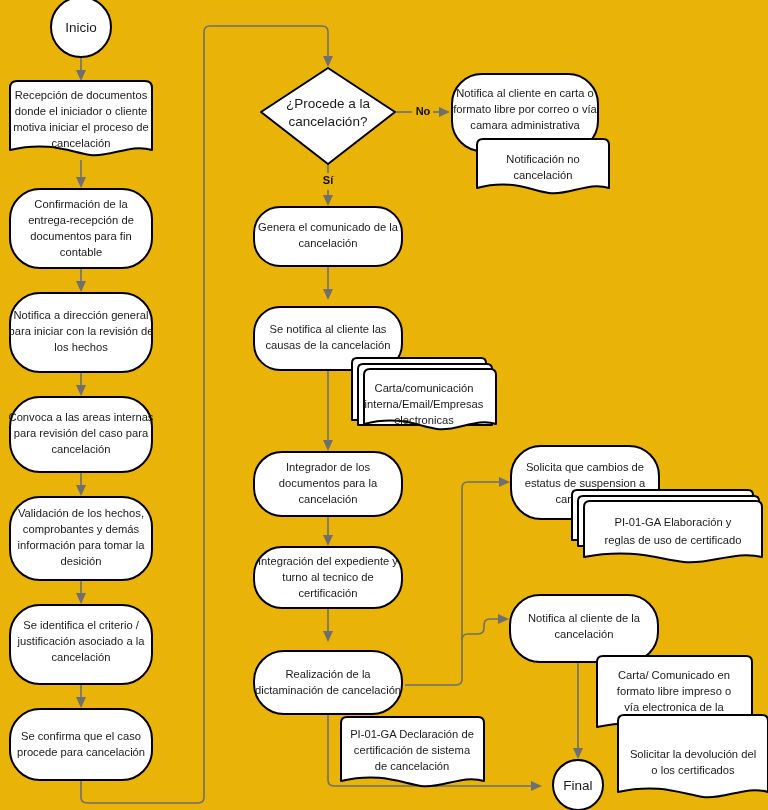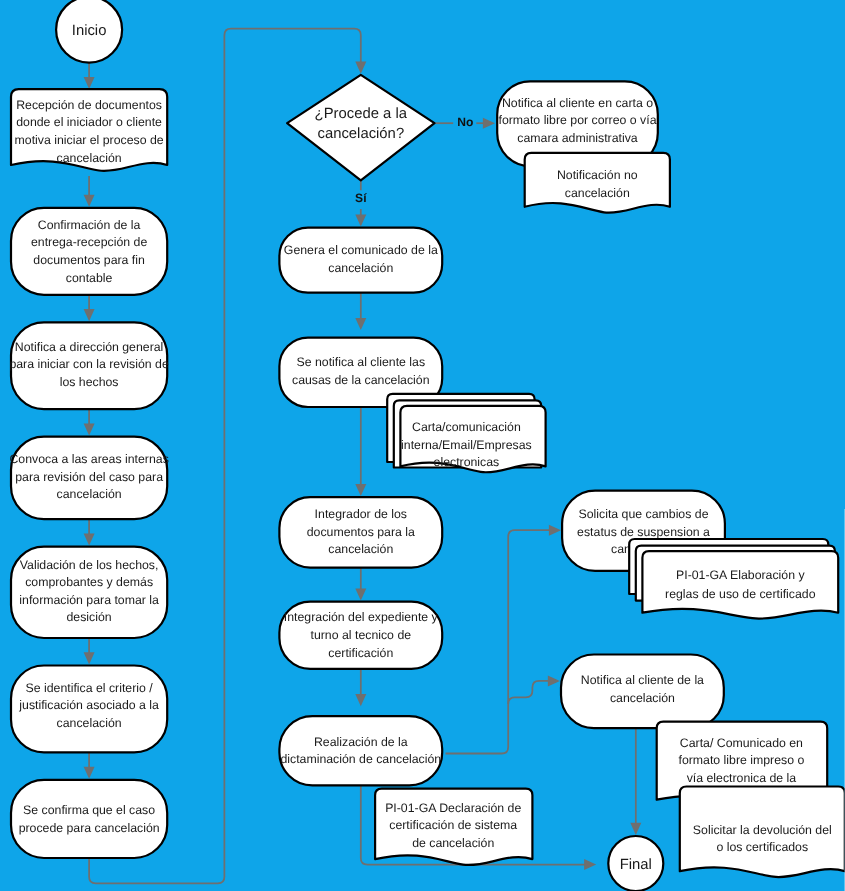--- a/index.html
+++ b/index.html
@@ -4,21 +4,21 @@
 <style>
   html, body {
     margin: 0;
     padding: 0;
     background: #ffffff;
   }
   #canvas {
     position: relative;
     width: 768px;
     height: 810px;
-    background: #0ea5e9;
+    background: #eab308;
     overflow: hidden;
     font-family: "Liberation Sans", sans-serif;
   }
   svg#flow {
     position: absolute;
     left: 0;
     top: 0;
     width: 768px;
     height: 810px;
   }

